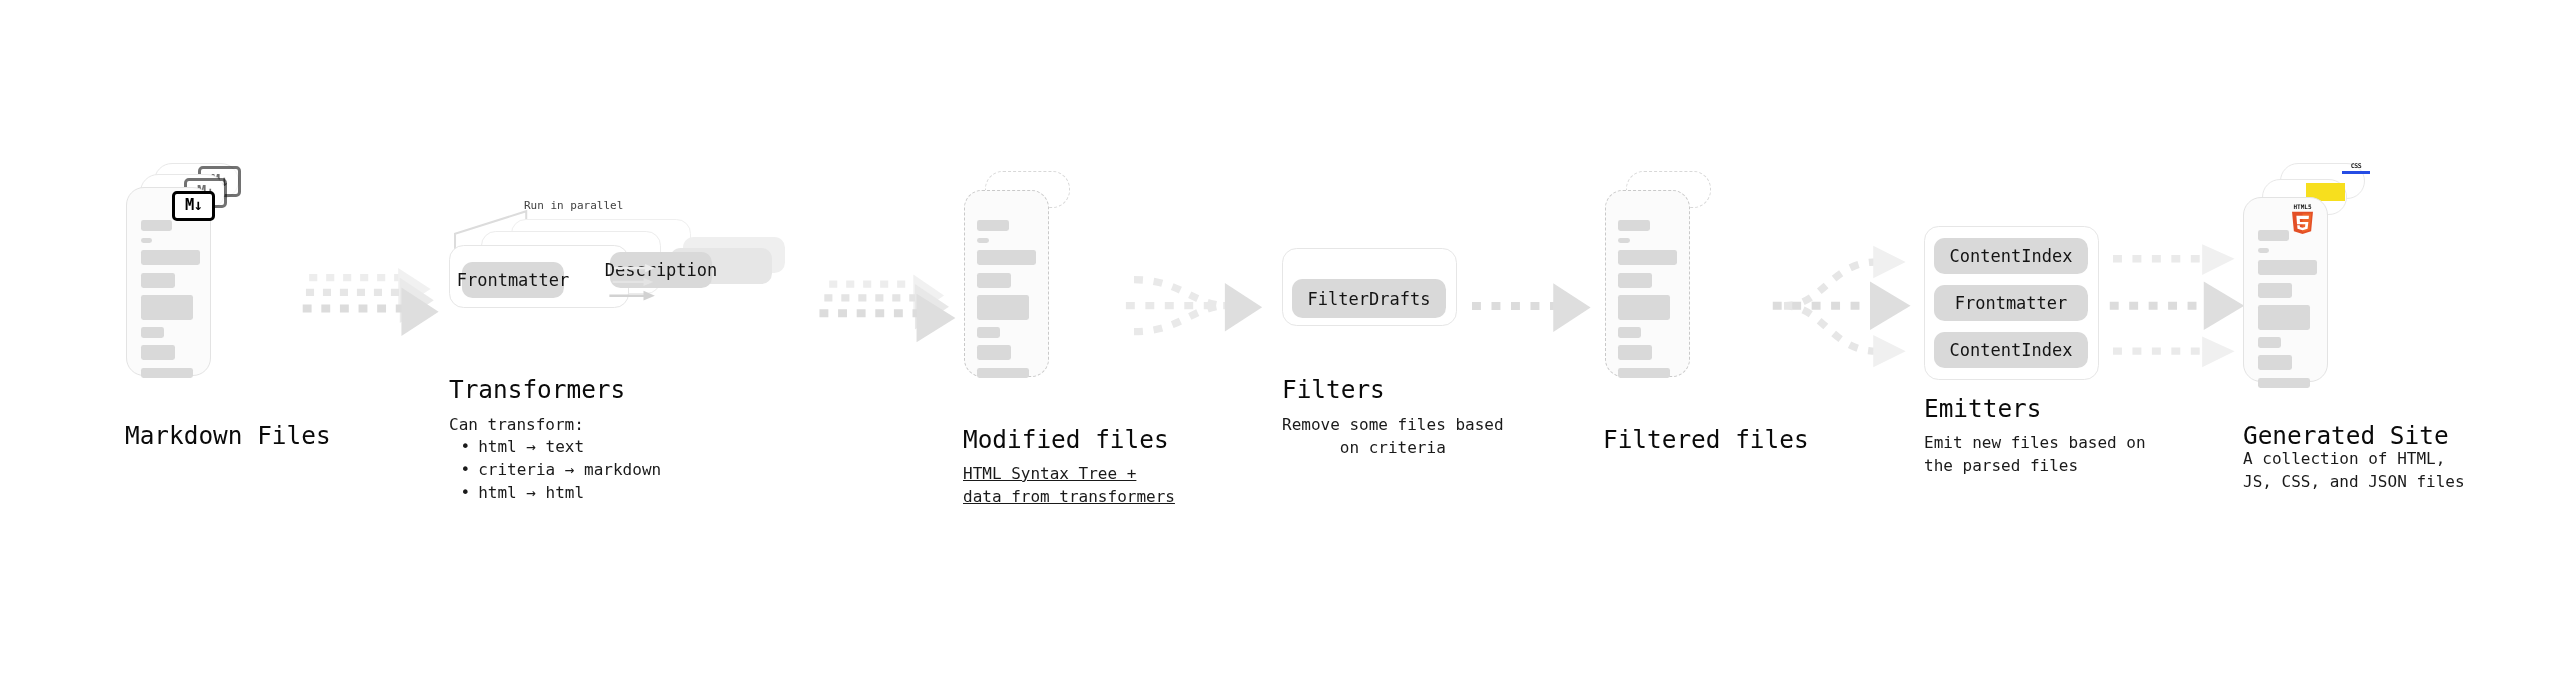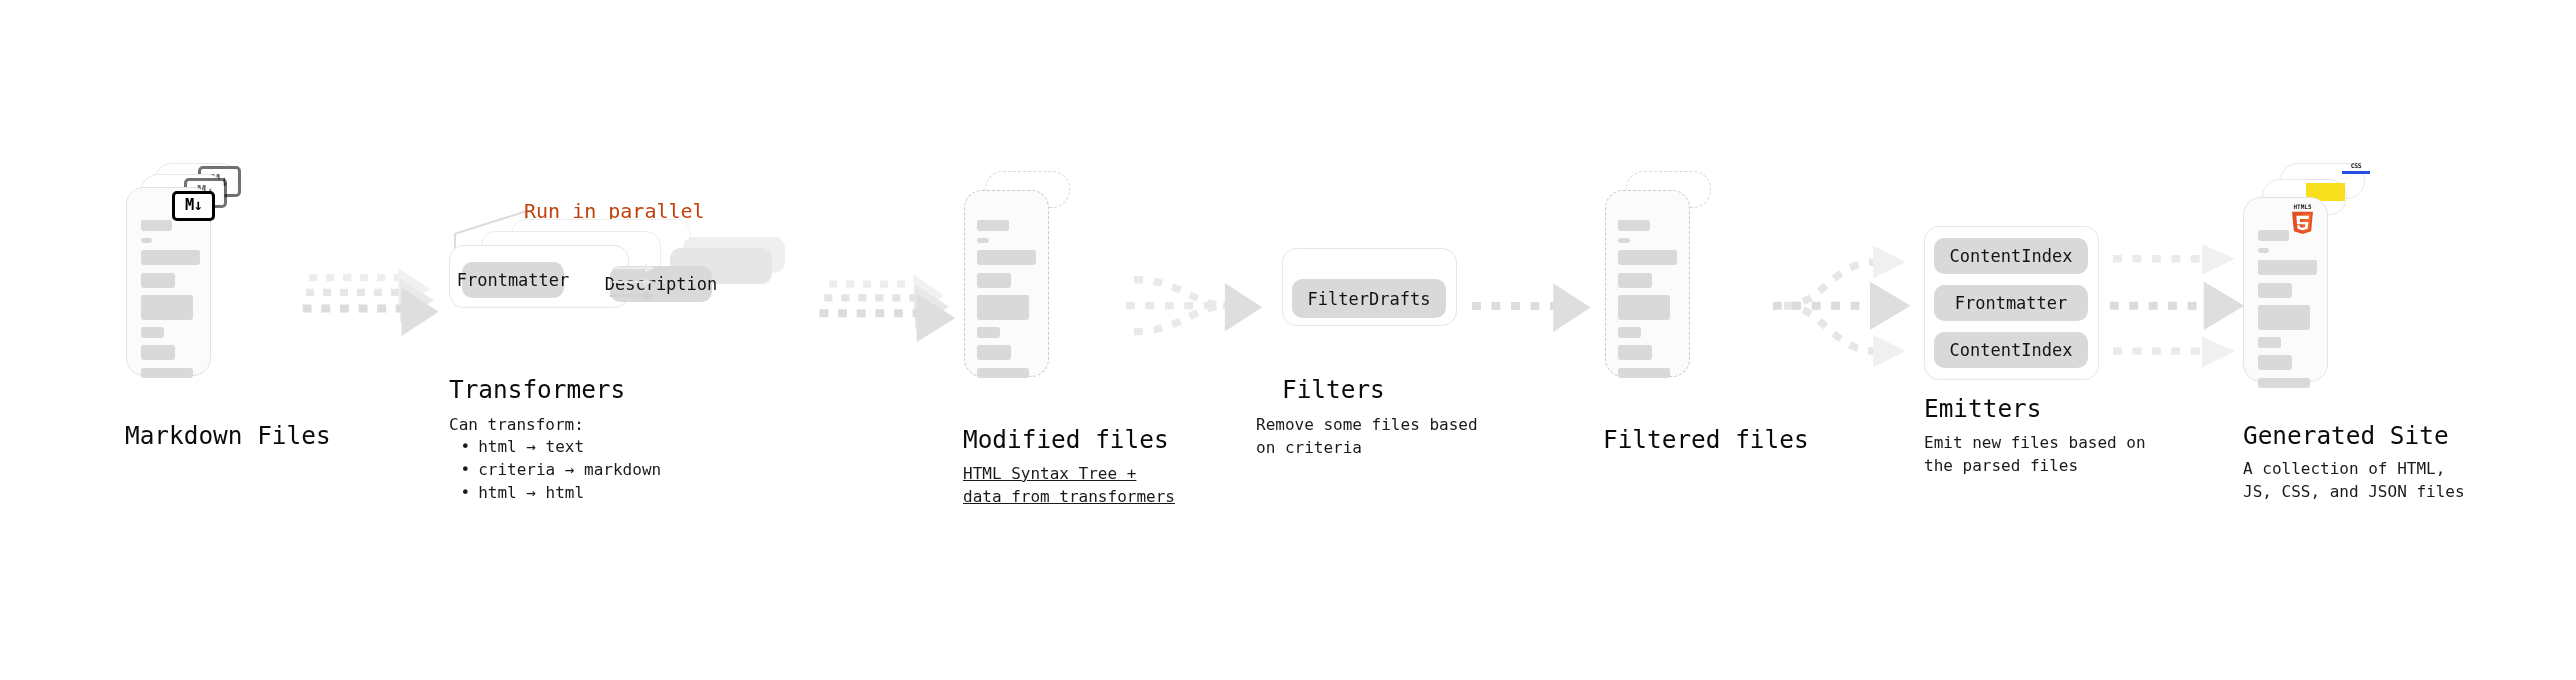--- a/index.html
+++ b/index.html
@@ -143,22 +143,22 @@
     list-style: none;
     margin: 0;
     padding: 0 0 0 11.4px;
   }
   .bullets li::before {
     content: "\2022";
     margin-right: 8.1px;
   }
   .note {
     position: absolute;
-    font-size: 20px;
-    color: #c2410c;
+    font-size: 11px;
+    color: #404040;
     white-space: nowrap;
   }
   svg { position: absolute; overflow: visible; }
 </style>
 </head>
 <body>
 
 <div id="canvas">
 
   <div class="stack" style="left:126px; top:163px;">
@@ -207,21 +207,21 @@
     <div class="node-box l1" style="left:62px; top:0px; width:180px; height:63px;"></div>
     <div class="pill g1" style="left:86px; top:18px; width:102px; height:36px;"></div>
     <div class="pill g1" style="left:234px; top:18px; width:102px; height:36px;"></div>
 
     <div class="node-box l2" style="left:32px; top:12.2px; width:180px; height:63px;"></div>
     <div class="pill g2" style="left:73px; top:29px; width:102px; height:36px;"></div>
     <div class="pill g2" style="left:221px; top:29px; width:102px; height:36px;"></div>
 
     <div class="node-box" style="left:0px; top:26px; width:180px; height:63px;"></div>
     <div class="pill" style="left:13px; top:43px; width:102px; height:36px;">Frontmatter</div>
-    <div class="pill" style="left:161px; top:47px; width:102px; height:36px;">Description</div>
+    <div class="pill" style="left:161px; top:33px; width:102px; height:36px;">Description</div>
   </div>
 
   <svg style="left:614px; top:264px; width:98px; height:65px;" viewBox="0 0 120 80" width="98" height="65">
     <g fill="none">
       <line x1="0" y1="5" x2="40" y2="5" stroke="#ececec" stroke-width="3"></line>
       <polygon points="38,0 50,5 38,10" fill="#ececec"></polygon>
       <line x1="-2" y1="22" x2="38" y2="22" stroke="#e4e4e4" stroke-width="3"></line>
       <polygon points="36,17 48,22 36,27" fill="#e4e4e4"></polygon>
       <line x1="-6" y1="39" x2="38" y2="39" stroke="#d2d2d2" stroke-width="3"></line>
       <polygon points="36,33 50,39 36,45" fill="#d2d2d2"></polygon>
@@ -276,21 +276,21 @@
       <path d="M 0 14 C 60 14, 70 46, 118 46"></path>
       <path d="M 0 78 C 60 78, 70 46, 118 46"></path>
       <line x1="-10" y1="46" x2="118" y2="46"></line>
     </g>
     <polygon points="112,18 158,48 112,78" fill="#dedede"></polygon>
   </svg>
 
   <div class="node-box" style="left:1282px; top:248px; width:175px; height:78px;"></div>
   <div class="pill" style="left:1292px; top:279px; width:154px; height:39px;">FilterDrafts</div>
   <div class="title" style="left:1282px; top:375px;">Filters</div>
-  <div class="subtitle" style="left:1256px; top:413px;">Remove some files based
+  <div class="subtitle" style="left:1282px; top:413px;text-align:center;">Remove some files based
 on criteria</div>
 
   <svg style="left:1472px; top:288px; width:130px; height:57px;" viewBox="0 0 160 70" width="130" height="57">
     <g stroke="#dcdcdc" stroke-width="10" stroke-dasharray="11 13" fill="none">
       <line x1="0" y1="22" x2="104" y2="22"></line>
     </g>
     <polygon points="100,-6 146,24 100,54" fill="#dedede"></polygon>
   </svg>
 
   <div class="stack" style="left:1605px; top:171px;">
@@ -365,17 +365,17 @@
       <div class="bar" style="width:20%; height:4.9px;"></div>
       <div class="bar" style="width:100%; height:15.4px;"></div>
       <div class="bar" style="width:58%; height:15.4px;"></div>
       <div class="bar" style="width:88%; height:24.4px;"></div>
       <div class="bar" style="width:39%; height:10.6px;"></div>
       <div class="bar" style="width:58%; height:15.4px;"></div>
       <div class="bar" style="width:88%; height:10.6px;"></div>
     </div>
   </div>
   <div class="title" style="left:2243px; top:421px;">Generated Site</div>
-  <div class="subtitle" style="left:2243px; top:457px;">A collection of HTML,
+  <div class="subtitle" style="left:2243px; top:447px;">A collection of HTML,
 JS, CSS, and JSON files</div>
 
 </div>
 
 
 </body></html>

